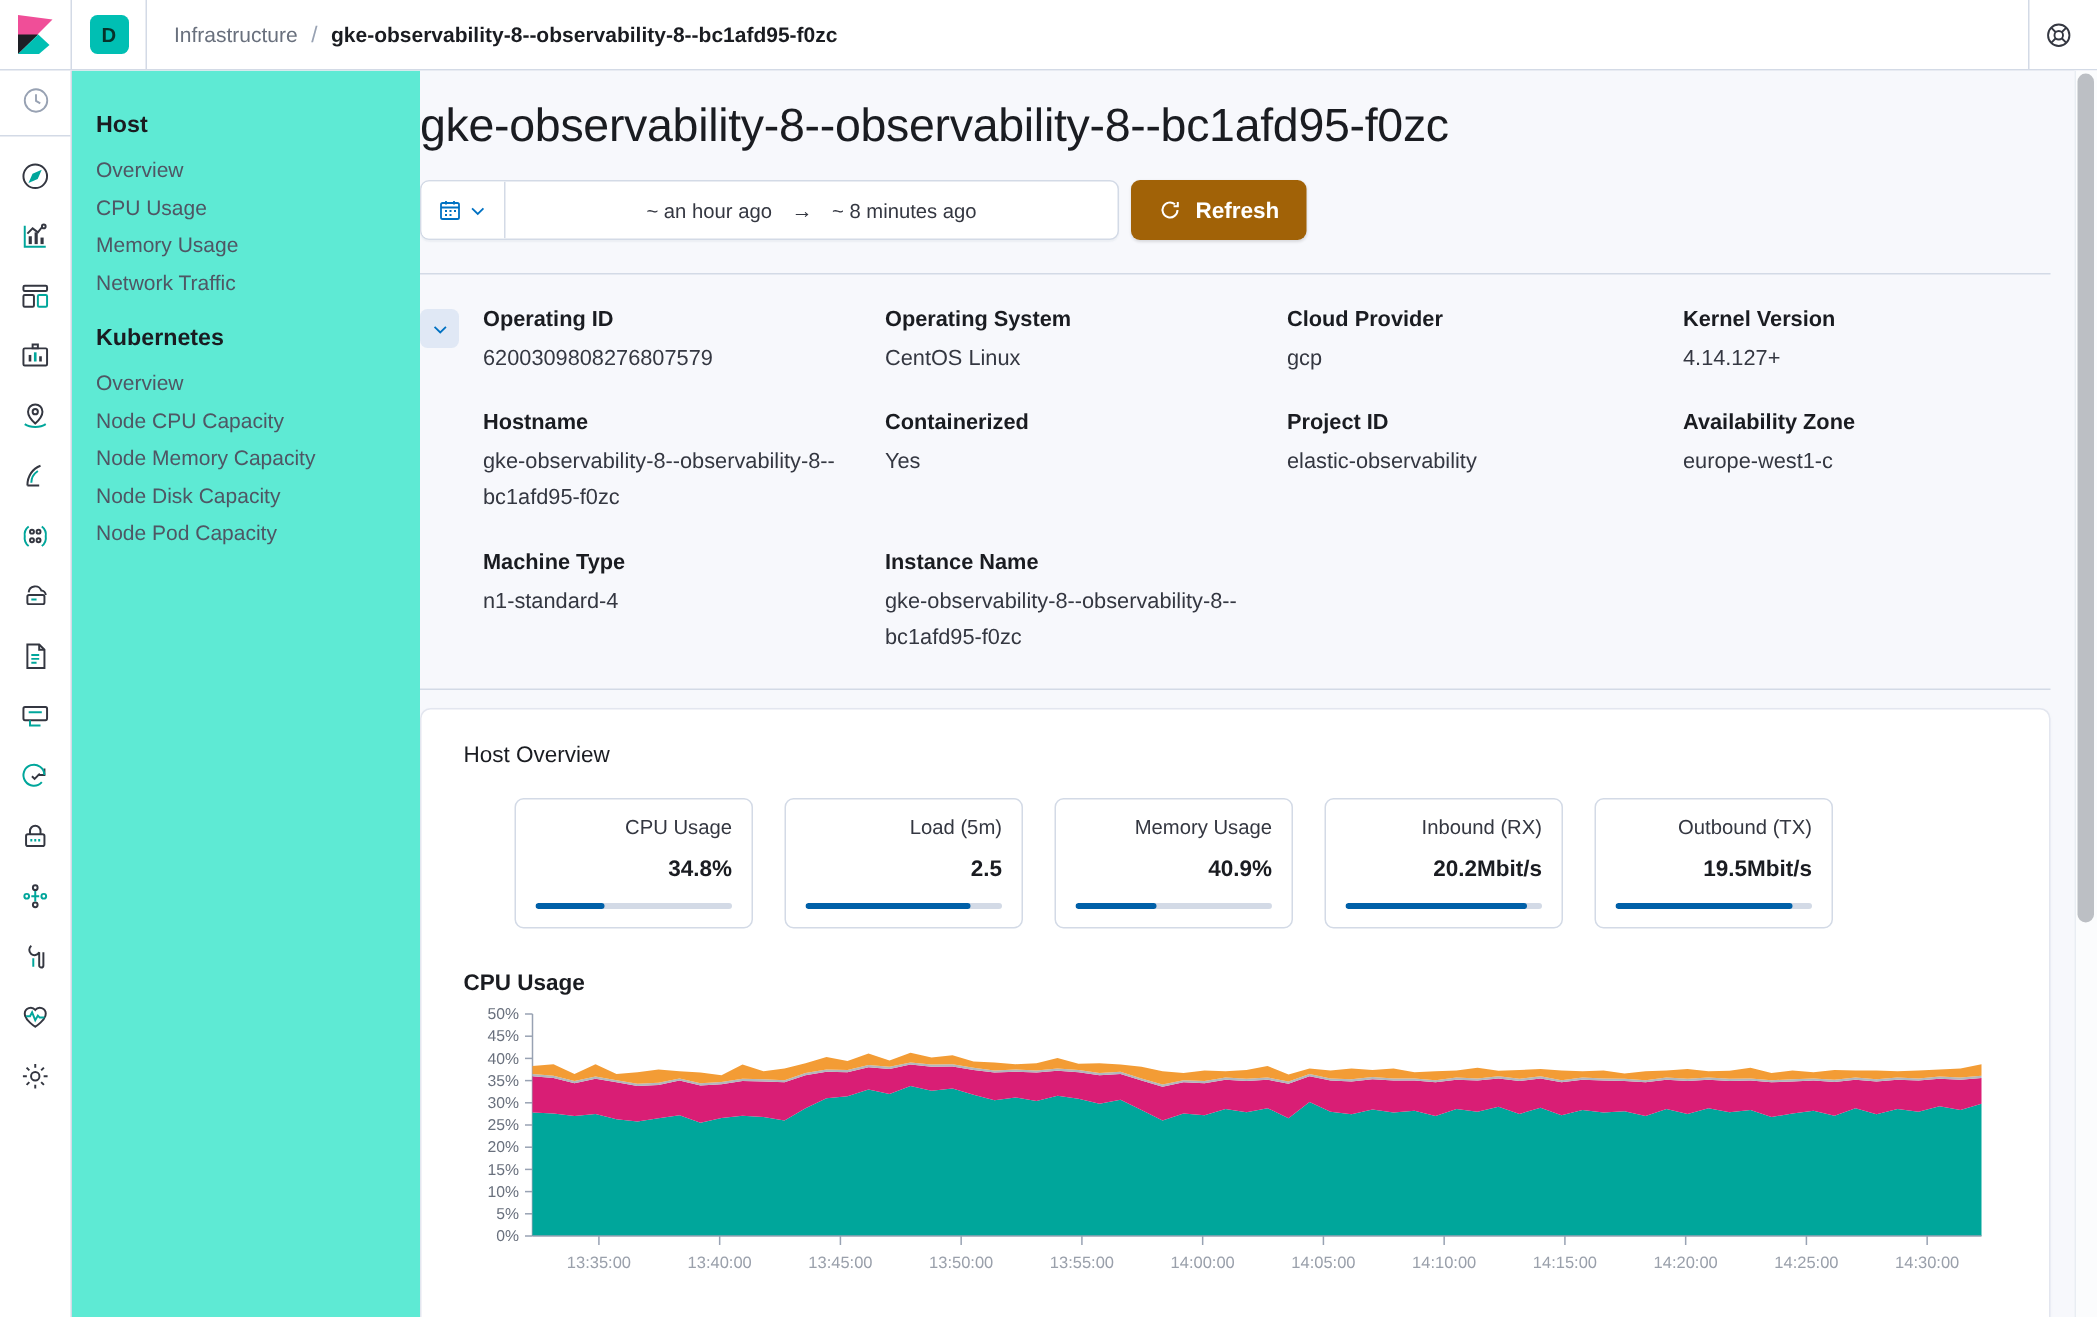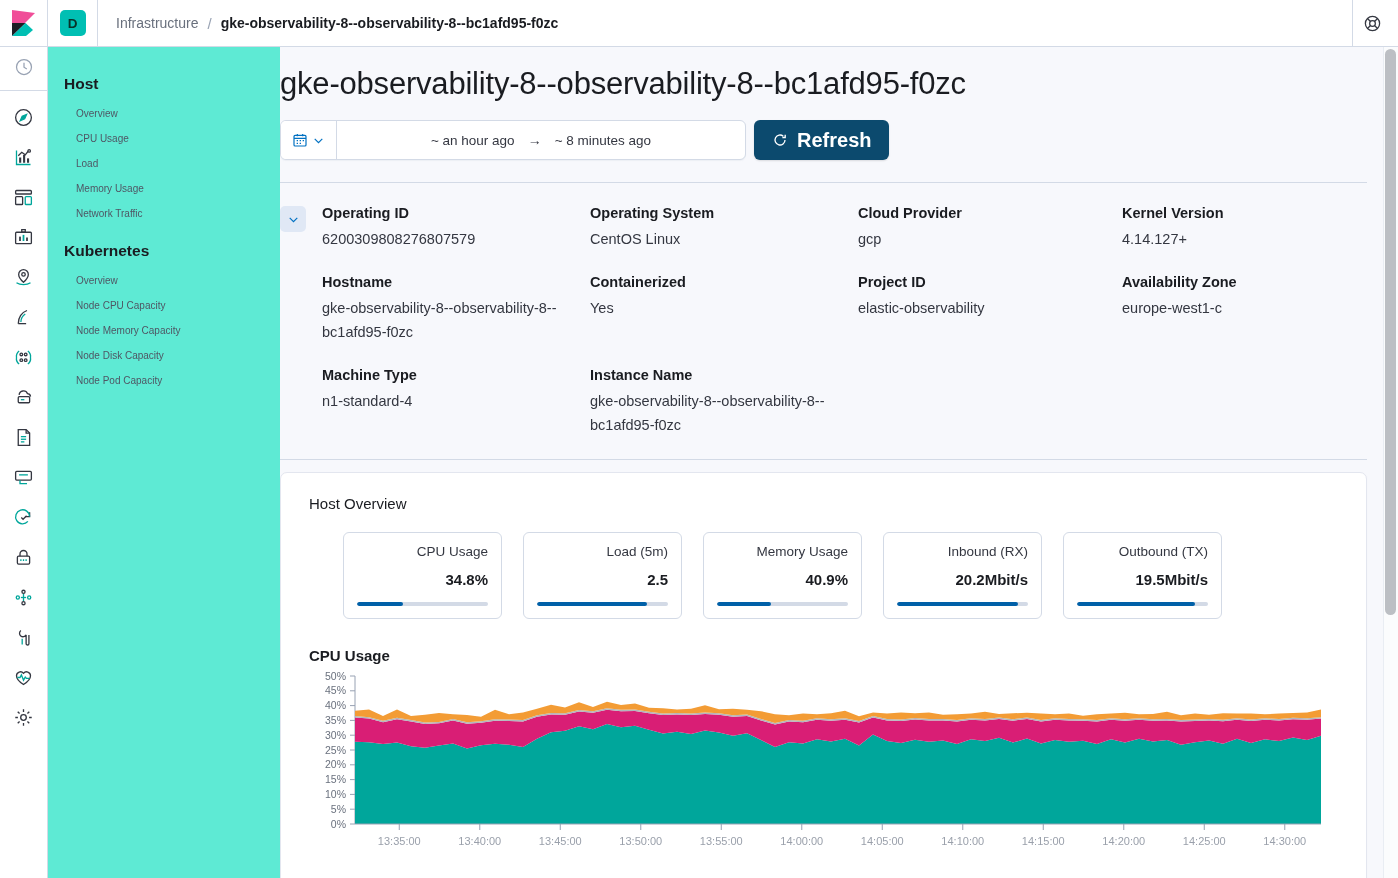--- a/index.html
+++ b/index.html
@@ -70,23 +70,22 @@
     position: absolute; top: 47px; left: 48px; width: 232px; height: 831px;
     background: #5eead4;
     z-index: 10;
     padding: 14px 0 0 16px;
   }
   .secnav-group-title {
     font-size: 15.5px; font-weight: 700; color: #1a1c21;
     margin: 12px 0 6px 0; line-height: 22px;
   }
   .secnav-item {
-    font-size: 10px; color: #4f5664; line-height: 25px;
+    font-size: 14px; color: #4f5664; line-height: 25px;
     cursor: pointer;
-    margin-left: 12px;
   }
 
   
   .main {
     position: absolute; top: 47px; left: 280px;
     width: 1118px; height: 831px;
     background: #f7f8fc;
     overflow: hidden;
   }
   .main-inner { padding: 17px 32px 0 0; }
@@ -112,23 +111,23 @@
     gap: 4px; border-right: 1px solid #d3dae6; background: #fff;
     cursor: pointer;
   }
   .dp-range {
     flex: 1; display: flex; align-items: center; justify-content: center;
     gap: 13px; font-size: 13.5px; color: #343741; cursor: text;
   }
   .dp-arrow { color: #343741; font-size: 14px; }
   .refresh-btn {
     height: 40px; padding: 0 18px;
-    background: #0c4a6e; color: #ffffff;
+    background: #a16207; color: #ffffff;
     border: none; border-radius: 6px;
-    font-size: 20px; font-weight: 700;
+    font-size: 15px; font-weight: 700;
     font-family: "Liberation Sans", sans-serif;
     display: flex; align-items: center; gap: 9px;
     cursor: pointer;
     box-shadow: 0 1px 2px rgba(0,0,0,0.12);
   }
 
   
   .meta-sep { height: 1px; background: #d3dae6; margin-bottom: 20px; width: 1087px; }
   .meta-wrap { display: flex; align-items: flex-start; margin-bottom: 22px; }
   .meta-toggle {
@@ -355,21 +354,20 @@
       <path d="M12 2.6v3M12 18.4v3M21.4 12h-3M5.6 12h-3M18.6 5.4l-2.1 2.1M7.5 16.5l-2.1 2.1M18.6 18.6l-2.1-2.1M7.5 7.5L5.4 5.4"></path>
     </svg>
   </div>
 </div>
 
 <div class="secnav">
   <div>
     <div class="secnav-group-title">Host</div>
     <div class="secnav-item">Overview</div>
     <div class="secnav-item">CPU Usage</div>
-    <div class="secnav-item">Load</div>
     <div class="secnav-item">Memory Usage</div>
     <div class="secnav-item">Network Traffic</div>
   </div>
   <div style="margin-top:14px;">
     <div class="secnav-group-title">Kubernetes</div>
     <div class="secnav-item">Overview</div>
     <div class="secnav-item">Node CPU Capacity</div>
     <div class="secnav-item">Node Memory Capacity</div>
     <div class="secnav-item">Node Disk Capacity</div>
     <div class="secnav-item">Node Pod Capacity</div>

